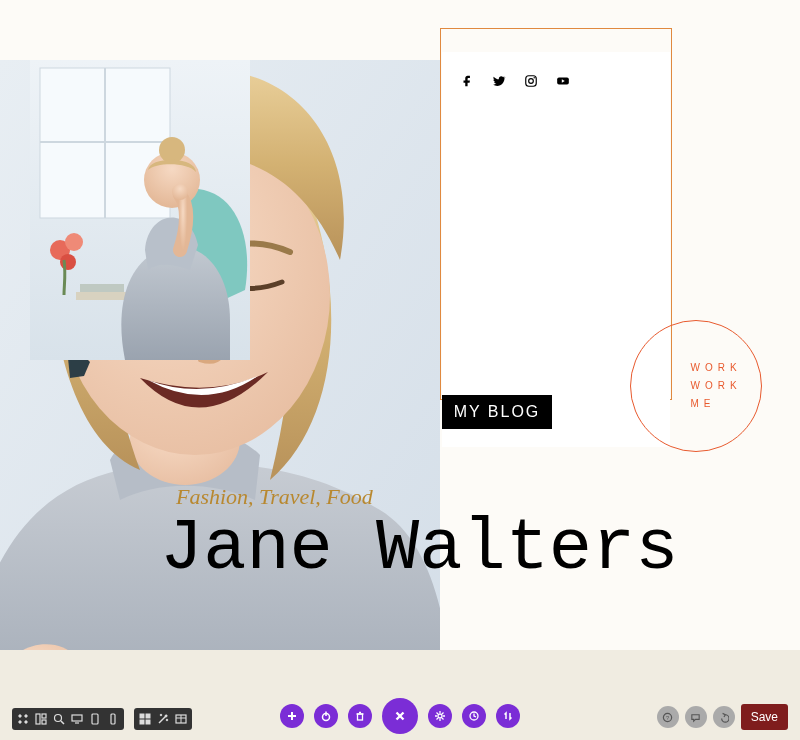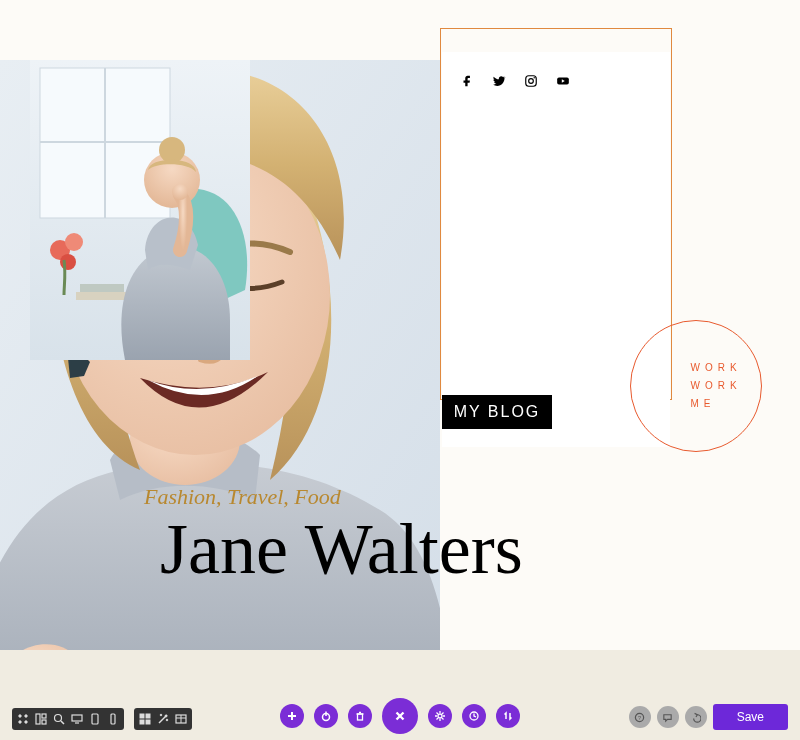--- a/index.html
+++ b/index.html
@@ -112,32 +112,32 @@
     letter-spacing: 5px;
     line-height: 1.8;
     text-align: left;
     margin-left: 40px;
   }
 
   
   .tagline {
     position: absolute;
     top: 484px;
-    left: 144px;
+    left: 176px;
     font-family: Georgia, serif;
     font-style: italic;
     color: #b8882f;
     font-size: 22px;
     z-index: 6;
   }
   .hero-title {
     position: absolute;
     top: 508px;
     left: 160px;
-    font-family: Liberation Serif, serif;
+    font-family: Liberation Mono, monospace;
     font-size: 72px;
     color: #000;
     z-index: 6;
     letter-spacing: 0px;
   }
 
   
   .bottom-arc {
     position: absolute;
     bottom: -80px;
@@ -234,25 +234,25 @@
   .gray-circ {
     width: 22px;
     height: 22px;
     border-radius: 50%;
     background: #aaa;
     display:flex;align-items:center;justify-content:center;
     cursor:pointer;
   }
   .gray-circ svg { width:11px; height:11px; fill:#555; }
   .save-btn {
-    background: #6d28d9;
+    background: #7f1d1d;
     color: #fff;
     font-family: Arial, sans-serif;
     font-size: 12px;
-    padding: 6px 24px;
+    padding: 6px 10px;
     border-radius: 3px;
     cursor: pointer;
   }
 </style>
 </head>
 <body>
 
 <div class="stage">
 
   <div class="hero-photo">

